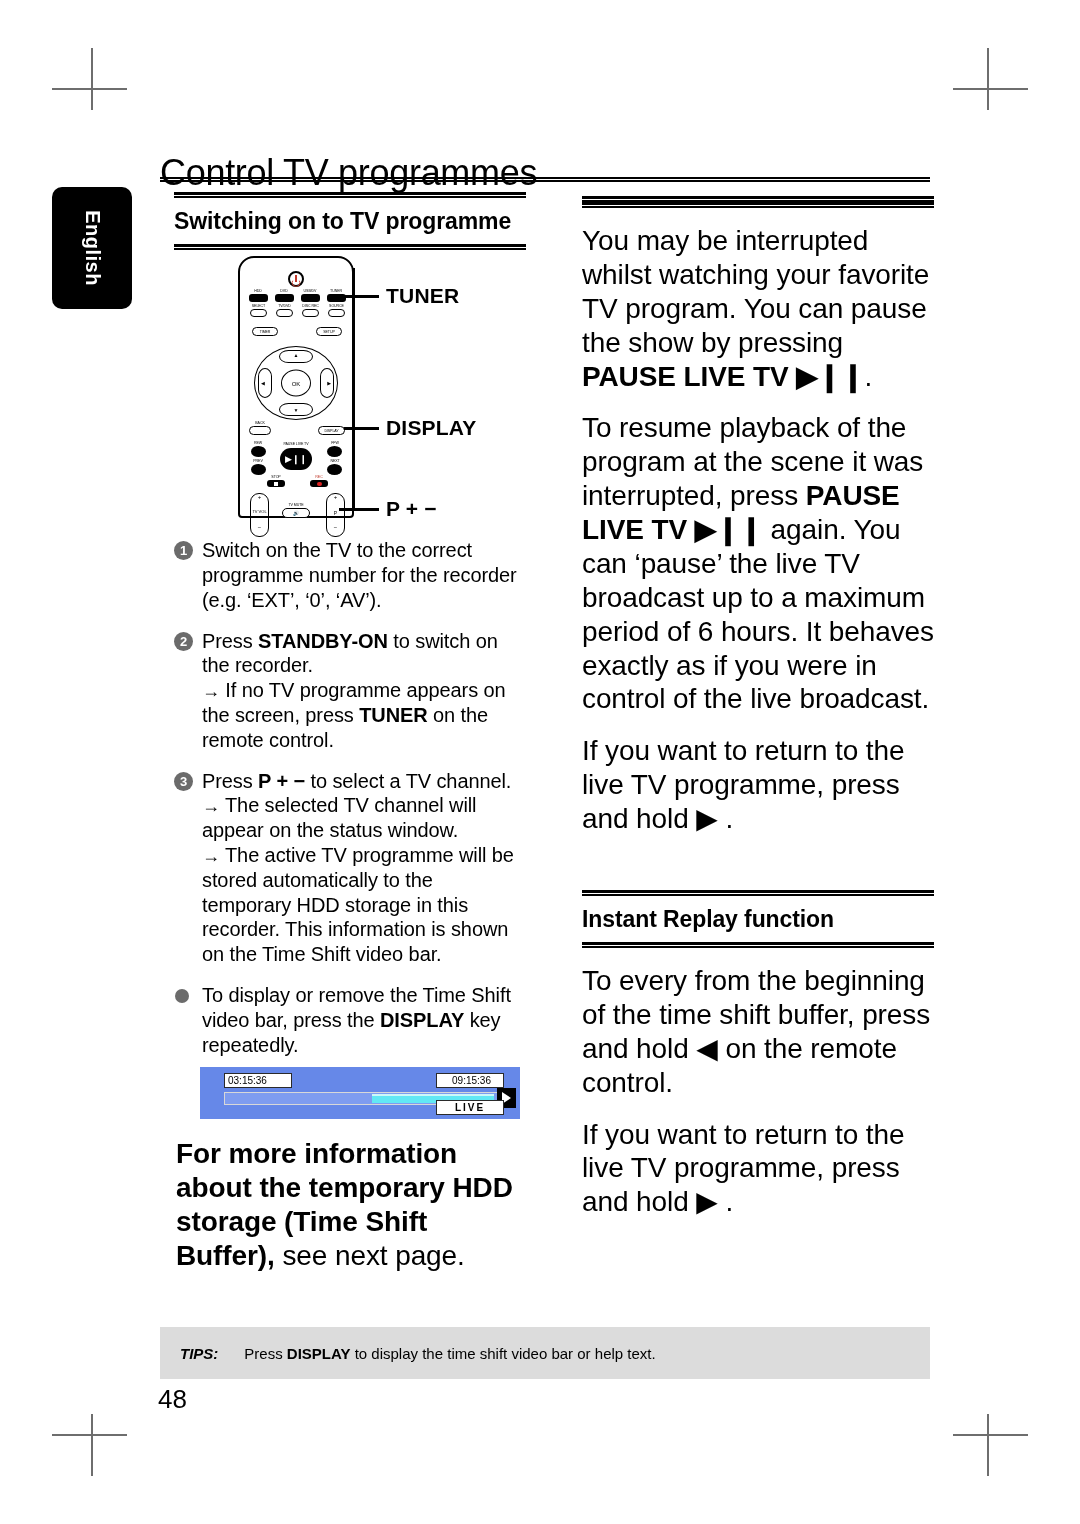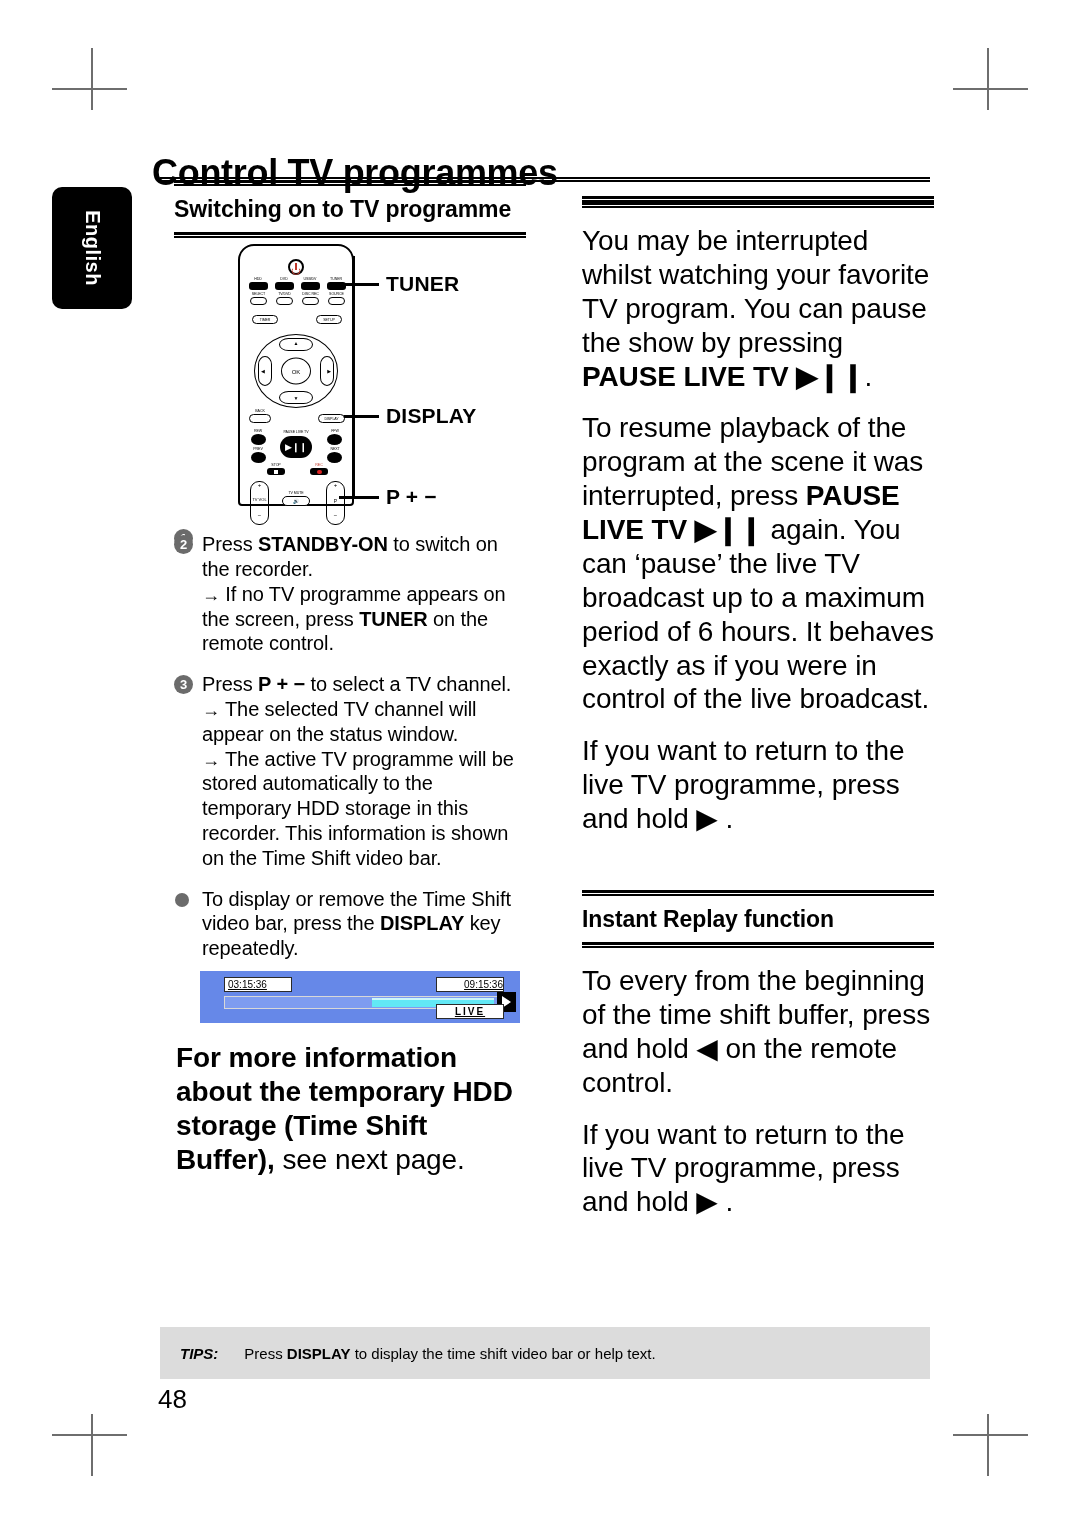--- a/index.html
+++ b/index.html
@@ -42,40 +42,40 @@
     white-space: nowrap;
     color: #ffffff;
     font-weight: bold;
     font-size: 20px;
     letter-spacing: 0.5px;
   }
 
   
   #page-title {
     position: absolute;
-    left: 152px;
+    left: 160px;
     top: 128px;
     font-size: 36px;
-    font-weight: bold;
+    font-weight: normal;
     letter-spacing: -0.3px;
   }
   #title-rule {
     position: absolute;
     left: 160px;
     top: 177px;
     width: 770px;
     height: 5px;
     border-top: 2px solid #000;
     border-bottom: 2px solid #000;
     box-sizing: border-box;
   }
 
   
   .col { position: absolute; width: 352px; }
-  #col-left  { left: 174px; top: 180px; }
+  #col-left  { left: 174px; top: 192px; }
   #col-right { left: 582px; top: 196px; }
 
   .rule-double {
     height: 6px;
     border-top: 3px solid #000;
     border-bottom: 2px solid #000;
     box-sizing: border-box;
     margin: 0;
   }
   .sec-head {
@@ -219,24 +219,24 @@
   #tsbar {
     margin: 6px 0 18px 26px;
     width: 320px;
     height: 52px;
     background: #6688e8;
     position: relative;
   }
   .tsfield {
     position:absolute; background:#fff; border:1.3px solid #2a2a2a;
     font-size:10px; line-height:13px; text-align:center; color:#000;
-    box-sizing:border-box; font-family:"Liberation Sans", sans-serif;text-decoration:underline;
+    box-sizing:border-box; font-family:"Liberation Sans", sans-serif;
   }
   #ts-start { left:24px;  top:6px;  width:68px; height:15px; text-align:left; padding-left:3px;}
-  #ts-end   { right:16px; top:6px;  width:68px; height:15px; text-align:right; padding-left:3px;}
+  #ts-end   { right:16px; top:6px;  width:68px; height:15px; text-align:center; padding-left:3px;}
   #ts-live  { right:16px; bottom:4px; width:68px; height:15px; letter-spacing:2px; font-weight:bold;}
   #ts-track {
     position:absolute; left:24px; top:25px; right:16px; height:13px;
     background:#7e9cf0; border:1.2px solid #d8d8d8; box-sizing:border-box;
   }
   #ts-fill {
     position:absolute; left:53%; top:1px; right:9px; bottom:1px;
     background:#62e8f5;
     border-top:2px solid #cdf7fb;
   }
@@ -374,20 +374,21 @@
     <div class="lead" style="left:160px; top:39px;  width:45px;"></div>
     <div class="lead" style="left:170px; top:171px; width:35px;"></div>
     <div class="lead" style="left:165px; top:252px; width:40px;"></div>
     <div class="callout-lbl" style="left:212px; top:28px;">TUNER</div>
     <div class="callout-lbl" style="left:212px; top:160px;">DISPLAY</div>
     <div class="callout-lbl" style="left:212px; top:241px;">P + −</div>
   </div>
 
   <div class="step">
     <span class="num">1</span>
+    <span>Switch on the TV to the correct programme number for the recorder (e.g. ‘EXT’, ‘0’, ‘AV’).</span>
   </div>
   <div class="step">
     <span class="num">2</span>
     <span>Press <b>STANDBY-ON</b> to switch on the recorder.<br><span class="arrow">→</span> If no TV programme appears on the screen, press <b>TUNER</b> on the remote control.</span>
   </div>
   <div class="step">
     <span class="num">3</span>
     <span>Press <b>P + −</b> to select a TV channel.<br><span class="arrow">→</span> The selected TV channel will appear on the status window.<br><span class="arrow">→</span> The active TV programme will be stored automatically to the temporary HDD storage in this recorder. This information is shown on the Time Shift video bar.</span>
   </div>
 

